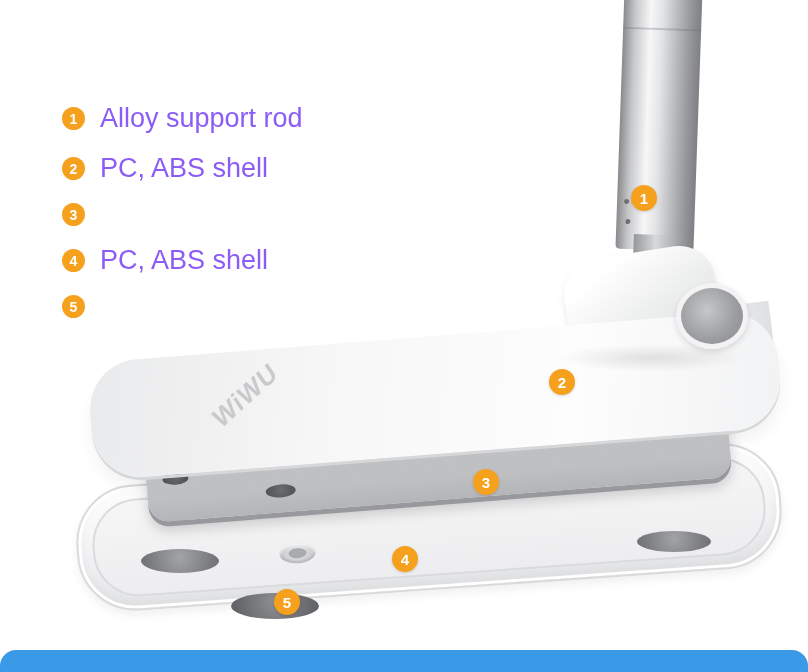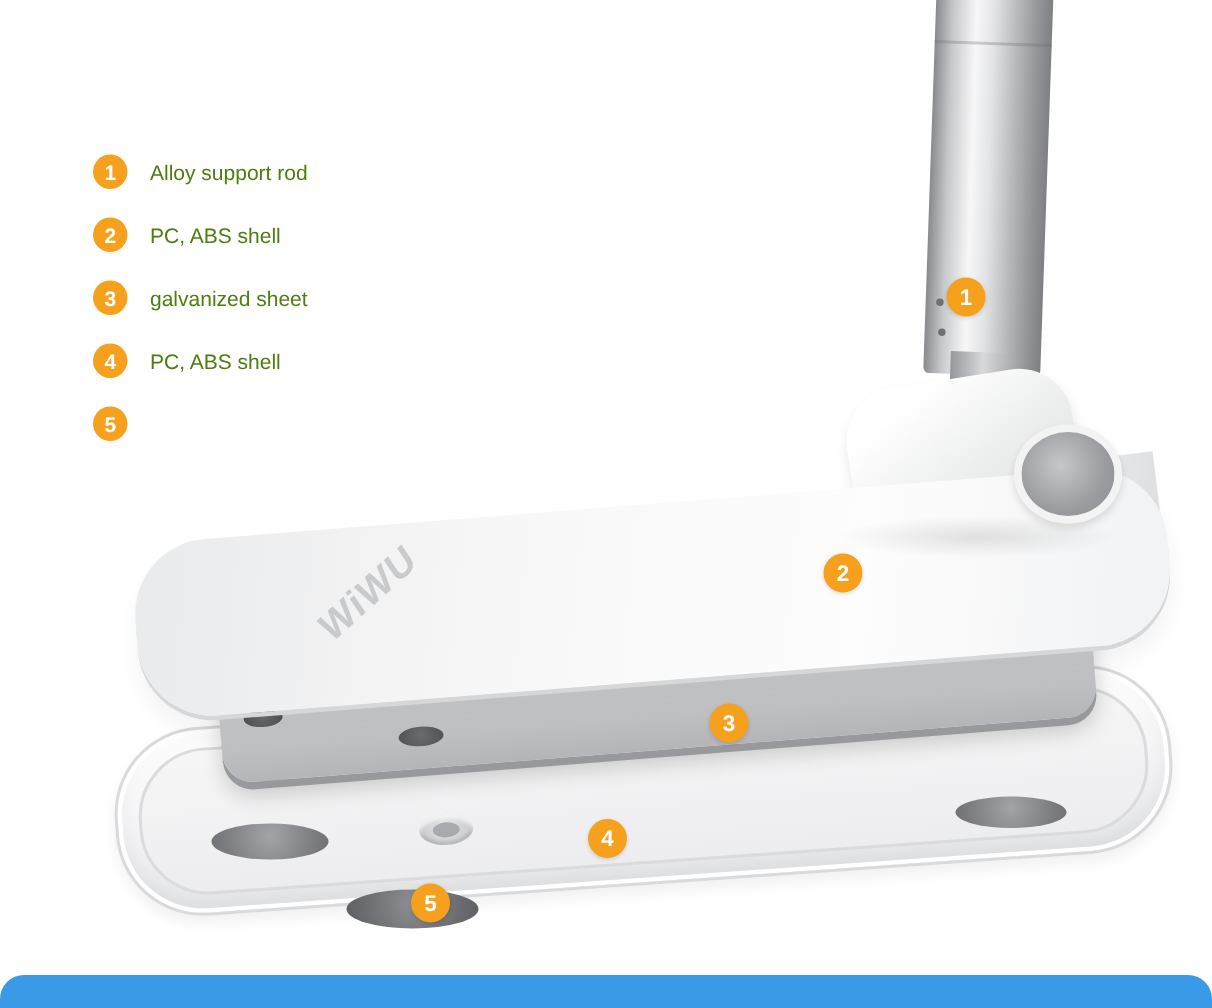--- a/index.html
+++ b/index.html
@@ -10,21 +10,21 @@
   }
 
   
   .legend { position:absolute; left:62px; top:103px; z-index:10; }
   .legend-item { display:flex; align-items:center; margin-bottom:19px; }
   .badge {
     display:flex; align-items:center; justify-content:center;
     background:#F6A11E; color:#fff; border-radius:50%; font-weight:bold;
   }
   .legend-item .badge { width:23px; height:23px; flex:0 0 23px; font-size:14px; margin-right:15px; }
-  .legend-item .label { font-size:14px; color:#4d7c0f; }
+  .legend-item .label { font-size:27px; color:#8b5cf6; }
 
   
   .rod {
     position:absolute; left:620px; top:-12px; width:78px; height:262px;
     transform:rotate(2deg); border-radius:4px; z-index:2;
     background:linear-gradient(90deg,#898a8d,#c7c8ca 15%,#f7f7f8 35%,#e3e4e6 50%,#b8b9bb 70%,#939497 88%,#7f8083);
   }
   .rod::before { content:""; position:absolute; left:0; right:0; top:40px; height:2px; background:rgba(110,110,116,.30); }
   .rod-dot { position:absolute; width:5px; height:5px; border-radius:50%; background:#6f7073; }
   .rod-inner {
@@ -110,21 +110,20 @@
     <div class="legend-item">
       <span class="badge">1</span>
       <span class="label">Alloy support rod</span>
     </div>
     <div class="legend-item">
       <span class="badge">2</span>
       <span class="label">PC, ABS shell</span>
     </div>
     <div class="legend-item">
       <span class="badge">3</span>
-      <span class="label">galvanized sheet</span>
     </div>
     <div class="legend-item">
       <span class="badge">4</span>
       <span class="label">PC, ABS shell</span>
     </div>
     <div class="legend-item">
       <span class="badge">5</span>
     </div>
   </div>
 

